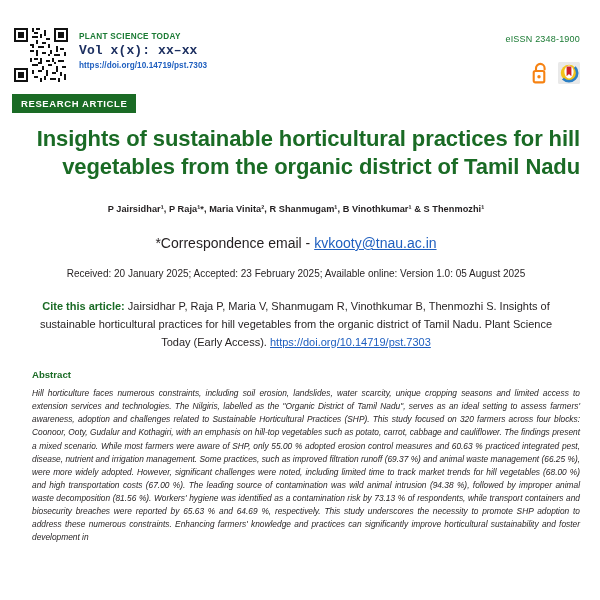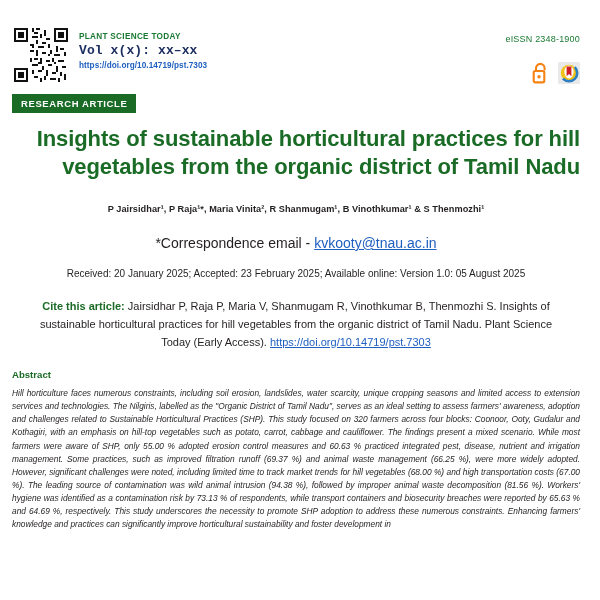--- a/index.html
+++ b/index.html
@@ -151,20 +151,21 @@
   }
   .cite-label {
     color: #1a6b25;
     font-weight: bold;
   }
   .doi-link { color: #1f5fbf; }
 
   
   .abstract-wrap {
     margin-top: 18px;
+    margin-left: 20px;
   }
   .abstract-heading {
     font-size: 9.6px;
     font-weight: bold;
     color: #1a6b25;
     margin-bottom: 7px;
   }
   .abstract-body {
     font-size: 8.35px;
     line-height: 1.56;

